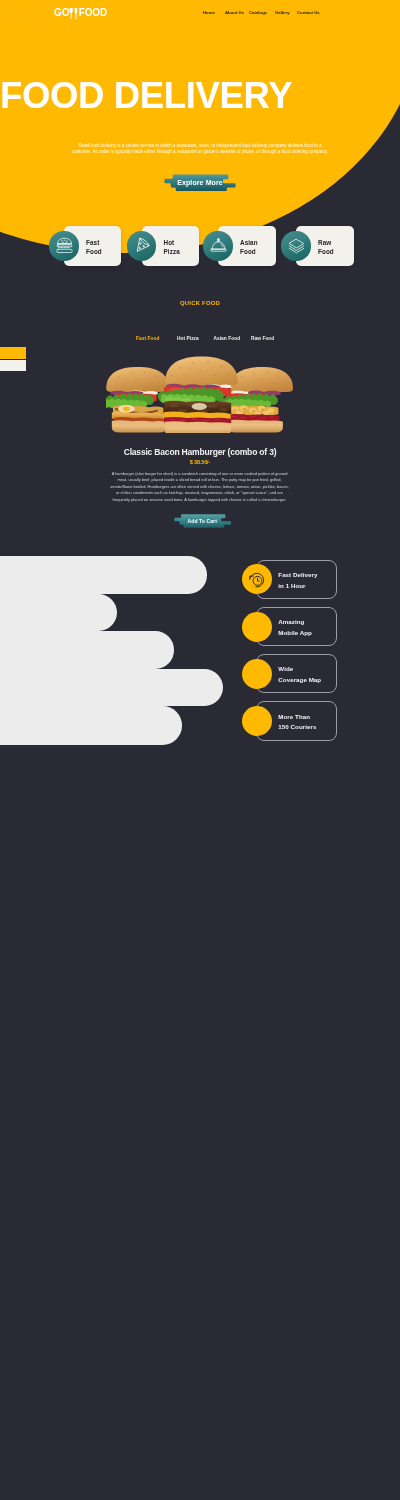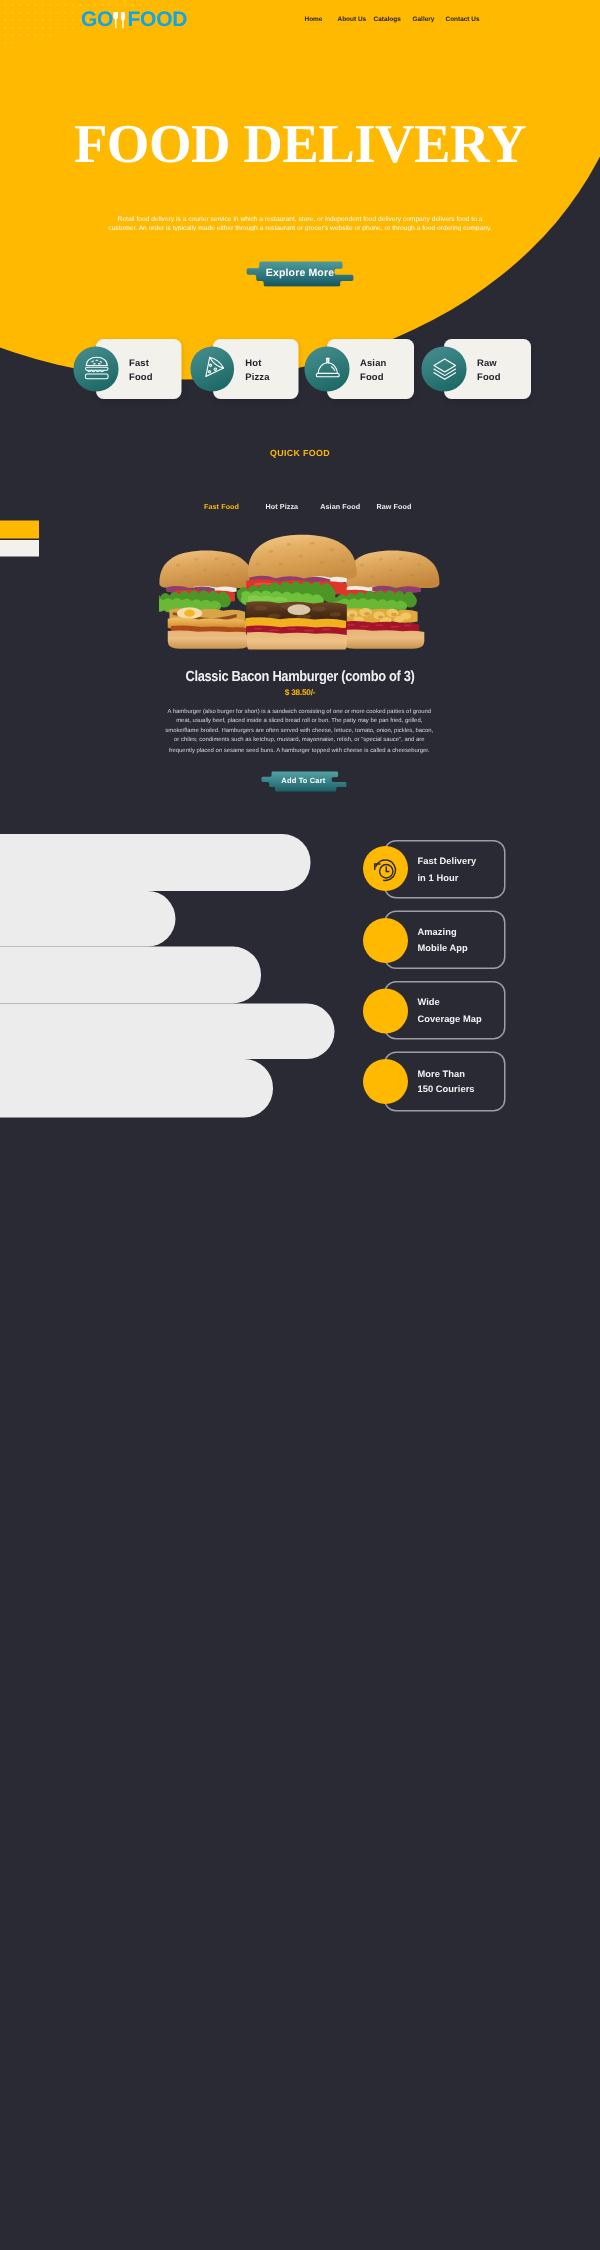--- a/index.html
+++ b/index.html
@@ -11,28 +11,28 @@
   .hero{position:absolute;left:0;top:0;width:400px;height:300px;overflow:hidden;}
   .hero-bg{position:absolute;left:-174px;top:-219px;width:595px;height:472px;border-radius:50%;
            background:#ffb900;}
   .hero-dots{position:absolute;left:0;top:0;width:400px;height:256px;
              background-image:radial-gradient(circle, rgba(255,255,255,.16) 0.75px, transparent 0.85px);
              background-size:5px 5px;
              -webkit-mask-image:radial-gradient(ellipse 297.6px 236px at 124px 17px, #000 99.6%, transparent 100%);
              mask-image:radial-gradient(ellipse 297.6px 236px at 124px 17px, #000 99.6%, transparent 100%);}
 
   
-  .logo{position:absolute;left:54px;top:6px;font-size:14px;font-weight:bold;letter-spacing:-.15px;
-        color:#0ea5e9;line-height:13px;display:flex;align-items:flex-end;}
+  .logo{position:absolute;left:54px;top:6px;font-size:10px;font-weight:bold;letter-spacing:-.15px;
+        color:#ffffff;line-height:13px;display:flex;align-items:flex-end;}
   .logo .cut{display:block;width:9.5px;height:11px;position:relative;top:-0.5px;line-height:0;}
   .nav{position:absolute;left:0;top:9.5px;width:400px;height:6px;}
   .nav a{position:absolute;top:0;font-size:4.3px;font-weight:bold;color:#23232f;text-decoration:none;letter-spacing:0px;line-height:5px;white-space:nowrap;}
 
-  .hero-title{position:absolute;left:0;top:76px;width:400px;text-align:center;color:#fff;
-              font-size:36.5px;font-weight:bold;letter-spacing:-0.35px;line-height:40px;margin:0;font-family:Liberation Serif, serif;}
+  .hero-title{position:absolute;left:0;top:76px;width:400px;text-align:left;color:#fff;
+              font-size:36.5px;font-weight:bold;letter-spacing:-0.35px;line-height:40px;margin:0;}
   .hero-desc{position:absolute;left:71px;top:142.6px;width:258px;text-align:center;color:#fff;
              font-size:4.45px;line-height:6.3px;opacity:.96;margin:0;}
 
   .btn-ribbon{position:absolute;}
   .btn-ribbon svg{position:absolute;left:0;top:0;display:block;}
   .btn-ribbon .body{position:absolute;left:0;top:0;right:0;bottom:0;
         display:flex;align-items:center;justify-content:center;
         color:#fff;font-weight:bold;letter-spacing:.1px;}
 
   

